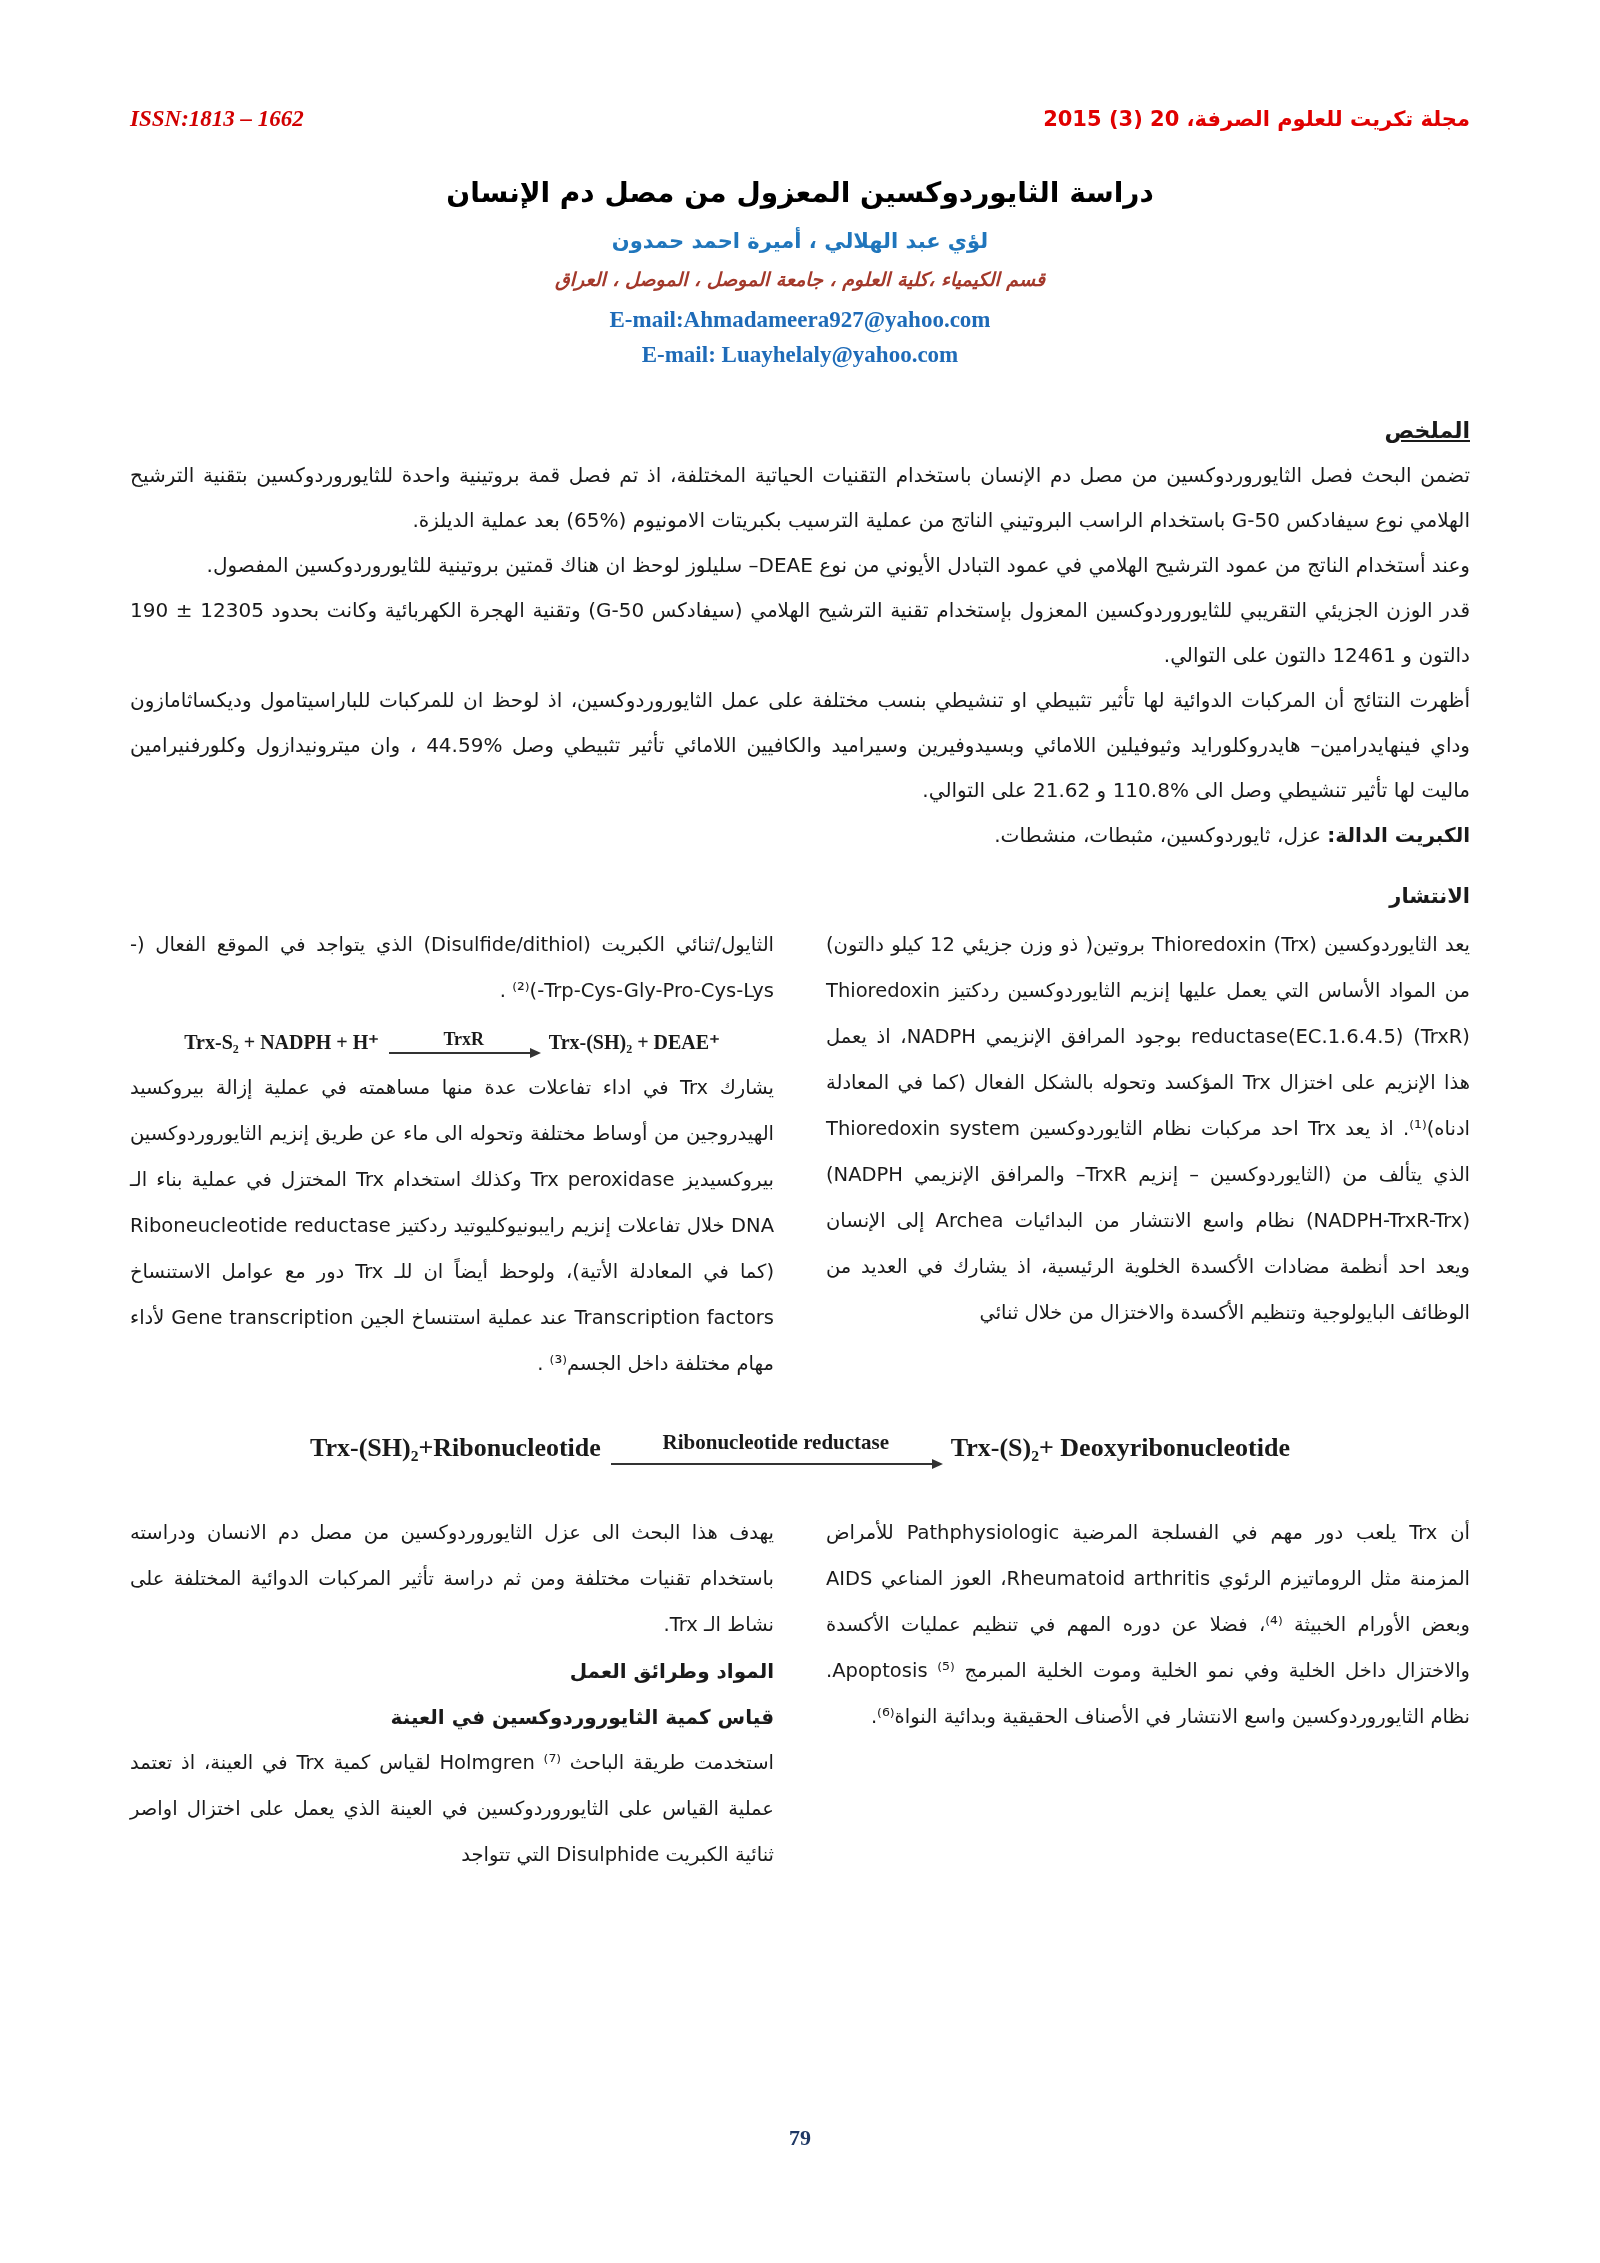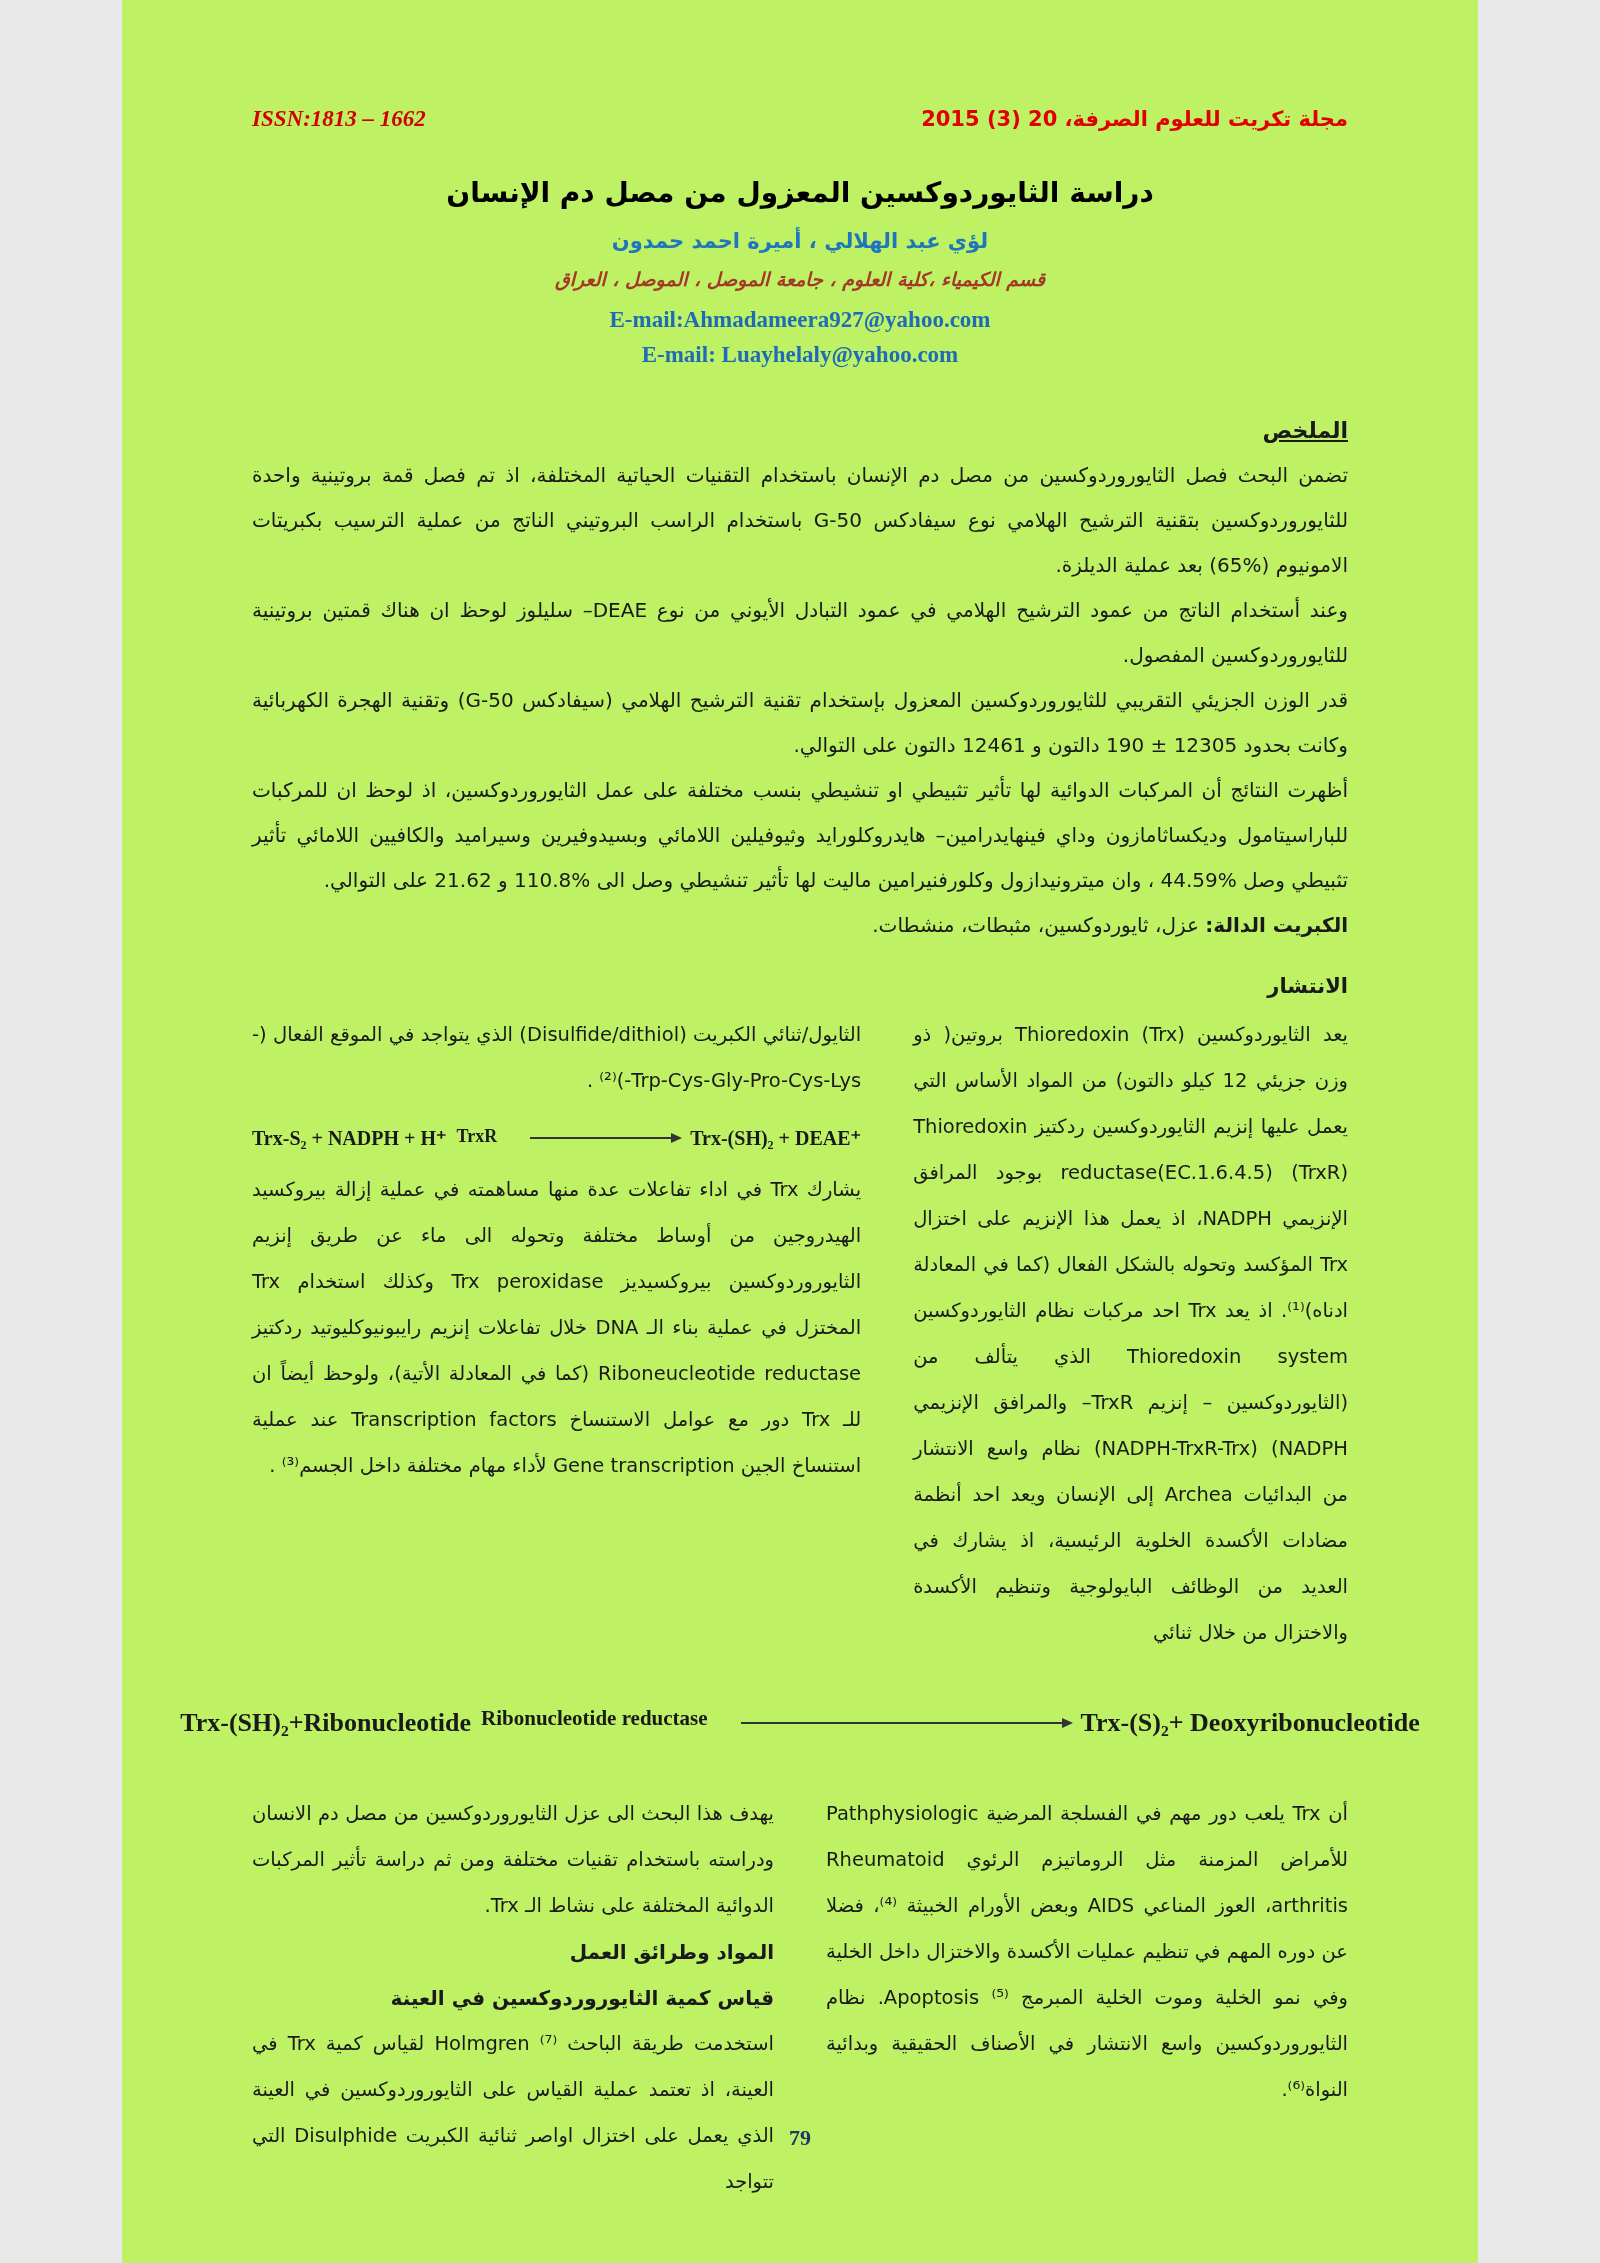--- a/index.html
+++ b/index.html
@@ -1,22 +1,22 @@
 <!DOCTYPE html>
 <html lang="ar"><head>
 <meta charset="utf-8">
 <style>
   * { box-sizing: border-box; margin: 0; padding: 0; }
   html,body { background:#e8e8e8; }
   .page {
     position: relative;
-    width: 1356px;
+    width: 1600px;
     height: 2263px;
     margin: 0 auto;
-    background: #bef264;
+    background: #ffffff;
     overflow: hidden;
     font-family: "DejaVu Sans", sans-serif;
     color: #1a1a1a;
   }
   .content { padding: 0 130px; }
 
   
   .page-header {
     display: flex;
     justify-content: space-between;
@@ -117,21 +117,21 @@
   .rxn {
     display: flex;
     align-items: center;
     justify-content: center;
     direction: ltr;
     font-family: "Liberation Serif", serif;
     font-weight: bold;
     color: #1a1a1a;
   }
   .rxn .term { white-space: nowrap; }
-  .arrow { display: flex; align-items: center; margin: 8px 10px; gap: 33px; }
+  .arrow { display: flex; flex-direction: column; align-items: center; margin: 1px 10px; }
   .arrow .enzyme { white-space: nowrap; }
   .arrow .shaft { position: relative; height: 2px; background: #333; }
   .arrow .shaft::after {
     content: "";
     position: absolute;
     right: -2px;
     top: 50%;
     transform: translateY(-50%);
     width: 0; height: 0;
     border-left: 11px solid #333;

